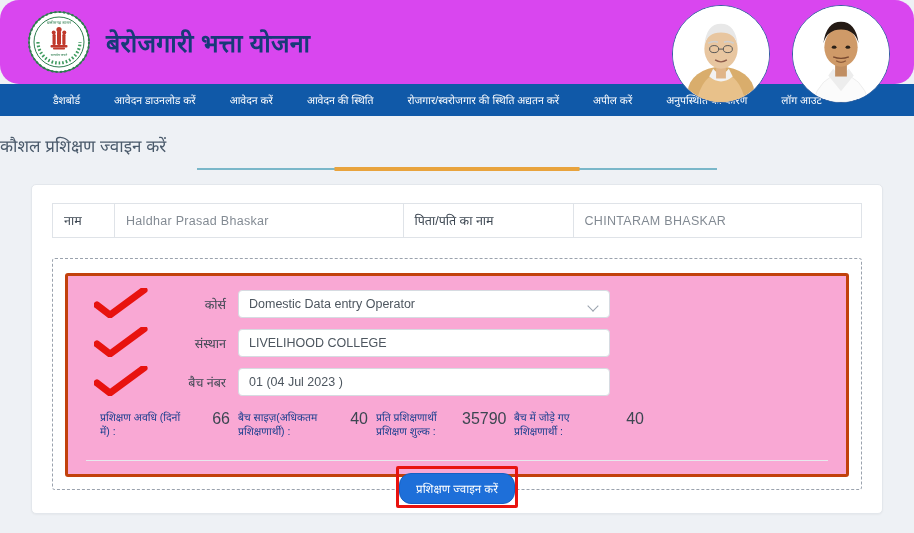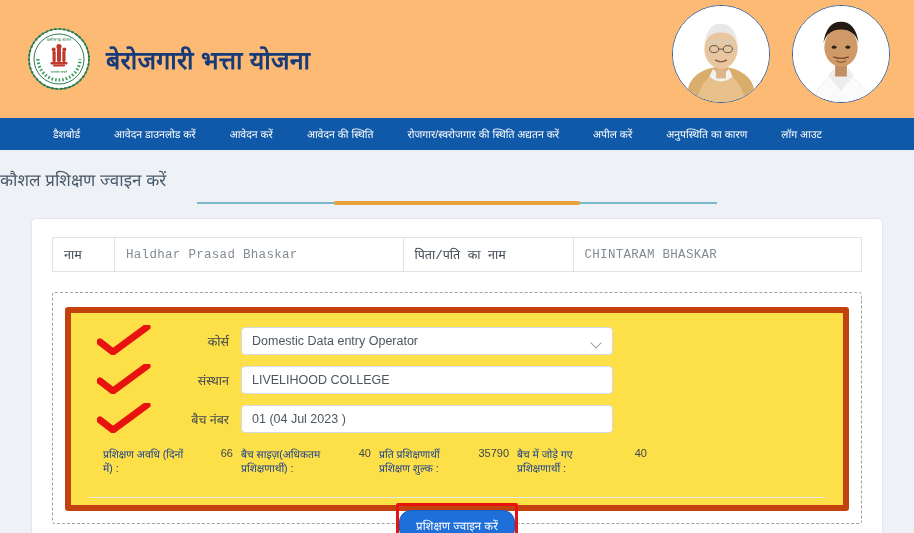--- a/index.html
+++ b/index.html
@@ -6,24 +6,25 @@
   html, body {
     width: 914px; height: 533px;
     background: #eef1f5;
     font-family: "Liberation Sans", "DejaVu Sans", sans-serif;
     overflow: hidden;
   }
 
   
   .header {
     position: relative;
-    height: 118px;
-    background: #fdba74;
+    height: 84px;
+    background: #d946ef;
     display: flex;
     align-items: center;
+    border-radius: 19px;
   }
   .brand { display: flex; align-items: center; padding-left: 26px; }
   .emblem { width: 66px; height: 66px; position: relative; flex: 0 0 66px; }
   .brand-title {
     margin-left: 14px;
     font-size: 25px;
     font-weight: bold;
     color: #173a78;
     letter-spacing: .2px;
     white-space: nowrap;
@@ -95,21 +96,20 @@
     box-shadow: 0 1px 2px rgba(0,0,0,.04);
     padding: 18px 20px 14px 20px;
     height: 330px;
   }
 
   
   .name-table {
     width: 100%;
     border-collapse: collapse;
     table-layout: fixed;
-    font-family: Liberation Mono, monospace;
   }
   .name-table td {
     border: 1px solid #dfe3e8;
     height: 34px;
     padding: 0 11px;
     font-size: 12.5px;
     color: #3c4651;
     vertical-align: middle;
   }
   .name-table td.lbl { width: 62px; }
@@ -124,25 +124,25 @@
 
   
   .fieldset {
     margin-top: 20px;
     border: 1px dashed #9aa2ad;
     border-radius: 3px;
     padding: 14px 12px 12px 12px;
     height: 232px;
   }
   .inner-panel {
-    border: 6px solid #c2410c;
+    border: 3px solid #c2410c;
     border-radius: 3px;
     height: 100%;
     padding: 14px 18px 10px 18px;
-    background: #fde047;
+    background: #f9a8d4;
   }
 
   .frow {
     display: flex;
     align-items: center;
     margin-bottom: 11px;
     position: relative;
   }
   .flabel {
     width: 152px;
@@ -197,21 +197,21 @@
     display: flex;
     align-items: flex-start;
   }
   .stat-label {
     font-size: 10.5px;
     color: #1a3f8f;
     line-height: 14px;
     width: 86px;
   }
   .stat-value {
-    font-size: 11px;
+    font-size: 16px;
     color: #3c4651;
     width: 52px;
     text-align: right;
     padding-right: 8px;
   }
 
   .btn-wrap {
     display: flex;
     justify-content: center;
     margin-top: 12px;

